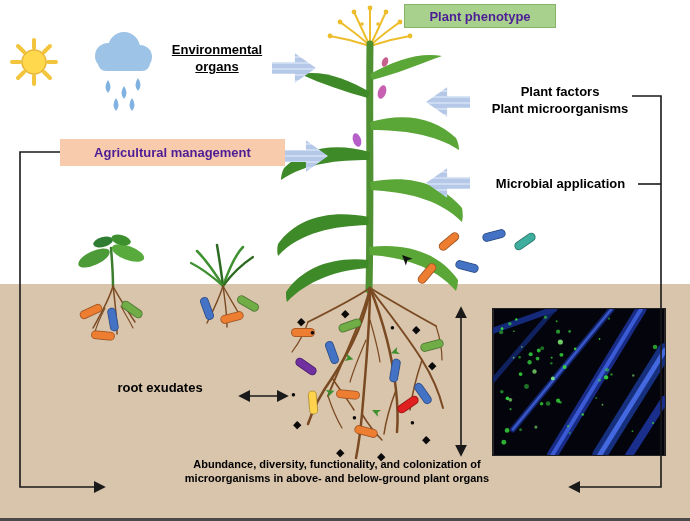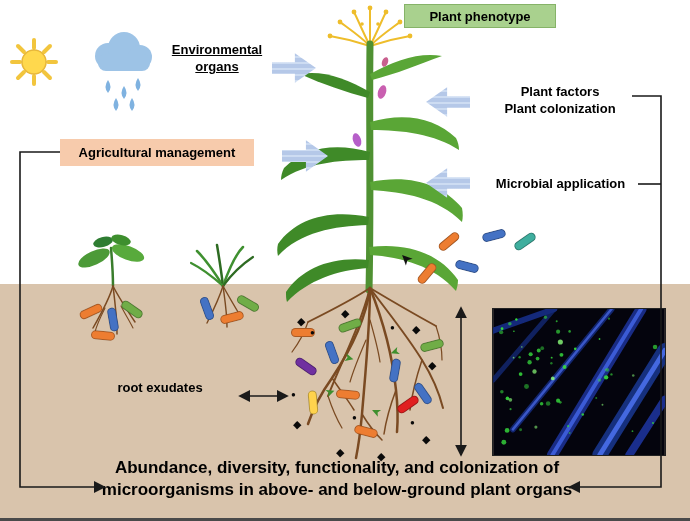--- a/index.html
+++ b/index.html
@@ -4,23 +4,23 @@
 <style>
   * { margin:0; padding:0; box-sizing:border-box; }
   html,body { background:#fff; }
   body { font-family:"Liberation Sans", sans-serif; }
   #canvas { position:relative; width:690px; height:521px; background:#fff; overflow:hidden; border-bottom:3px solid #4a4a4a; }
   .soil { position:absolute; left:0; top:284px; width:690px; height:237px; background:var(--soil,#d9c4ac); z-index:0; }
   .art { position:absolute; z-index:1; }
   .deck { position:absolute; inset:0; z-index:2; pointer-events:none; }
   .label { position:absolute; font-weight:bold; font-size:13px; color:#000; text-align:center; line-height:1.3; z-index:3; }
   .titlebox { position:absolute; display:flex; align-items:center; justify-content:center;
-              font-weight:bold; font-size:13px; color:#000000; z-index:3; }
+              font-weight:bold; font-size:13px; color:#4c1d95; z-index:3; }
   .box-phenotype { left:404px; top:4px; width:152px; height:24px; background:var(--phenotype_box,#a9d18e); border:1px solid #86b368; }
-  .box-management { left:60px; top:139px; width:194px; height:27px; background:var(--management_box,#f7cbac); }
+  .box-management { left:60px; top:139px; width:225px; height:27px; background:var(--management_box,#f7cbac); }
   .block-arrow { position:absolute; z-index:2;
       background:repeating-linear-gradient(180deg, var(--arrow_fill,#b5c8e8) 0 4px, var(--arrow_stripe,#cddcf2) 4px 6px); }
   .ar-right { clip-path: polygon(0 32%, 52% 32%, 52% 4%, 100% 50%, 52% 96%, 52% 68%, 0 68%); }
   .ar-left  { clip-path: polygon(100% 32%, 48% 32%, 48% 4%, 0 50%, 48% 96%, 48% 68%, 100% 68%); }
   .capsule { position:absolute; width:24px; height:9px; border-radius:5px; border:1px solid rgba(0,0,0,.28); z-index:2; }
   .sym { position:absolute; color:#0a0a0a; line-height:1; z-index:2; }
   .garrow { position:absolute; color:#3e8f2e; font-size:12px; line-height:1; z-index:2; }
   .overlay { position:absolute; left:0; top:0; z-index:4; pointer-events:none; }
   .micro { position:absolute; left:492px; top:308px; z-index:2; border:1px solid #222; }
 </style>
@@ -231,29 +231,29 @@
   <div class="titlebox box-management">
     <span>Agricultural management</span>
   </div>
 
   <div class="label" style="left:158px; top:42px; width:118px;text-decoration:underline;">
     <div>Environmental</div>
     <div>organs</div>
   </div>
   <div class="label" style="left:490px; top:84px; width:140px;">
     <div>Plant factors</div>
-    <div>Plant colonization</div>
+    <div>Plant microorganisms</div>
   </div>
   <div class="label" style="left:483px; top:176px; width:155px;">
     <div>Microbial application</div>
   </div>
   <div class="label" style="left:80px; top:380px; width:160px;">
     <div>root exudates</div>
   </div>
-  <div class="label" style="left:100px; top:457px; width:474px; font-size:17px;">
+  <div class="label" style="left:100px; top:457px; width:474px; font-size:11px;">
     <div>Abundance, diversity, functionality, and colonization of</div>
     <div>microorganisms in above- and below-ground plant organs</div>
   </div>
 
   <div class="block-arrow ar-right" style="left:272px; top:52px; width:44px; height:32px;"></div>
   <div class="block-arrow ar-right" style="left:282px; top:139px; width:46px; height:34px;"></div>
   <div class="block-arrow ar-left" style="left:426px; top:86px; width:44px; height:32px;"></div>
   <div class="block-arrow ar-left" style="left:426px; top:167px; width:44px; height:32px;"></div>
 
   <div class="deck" id="decor-layer">

